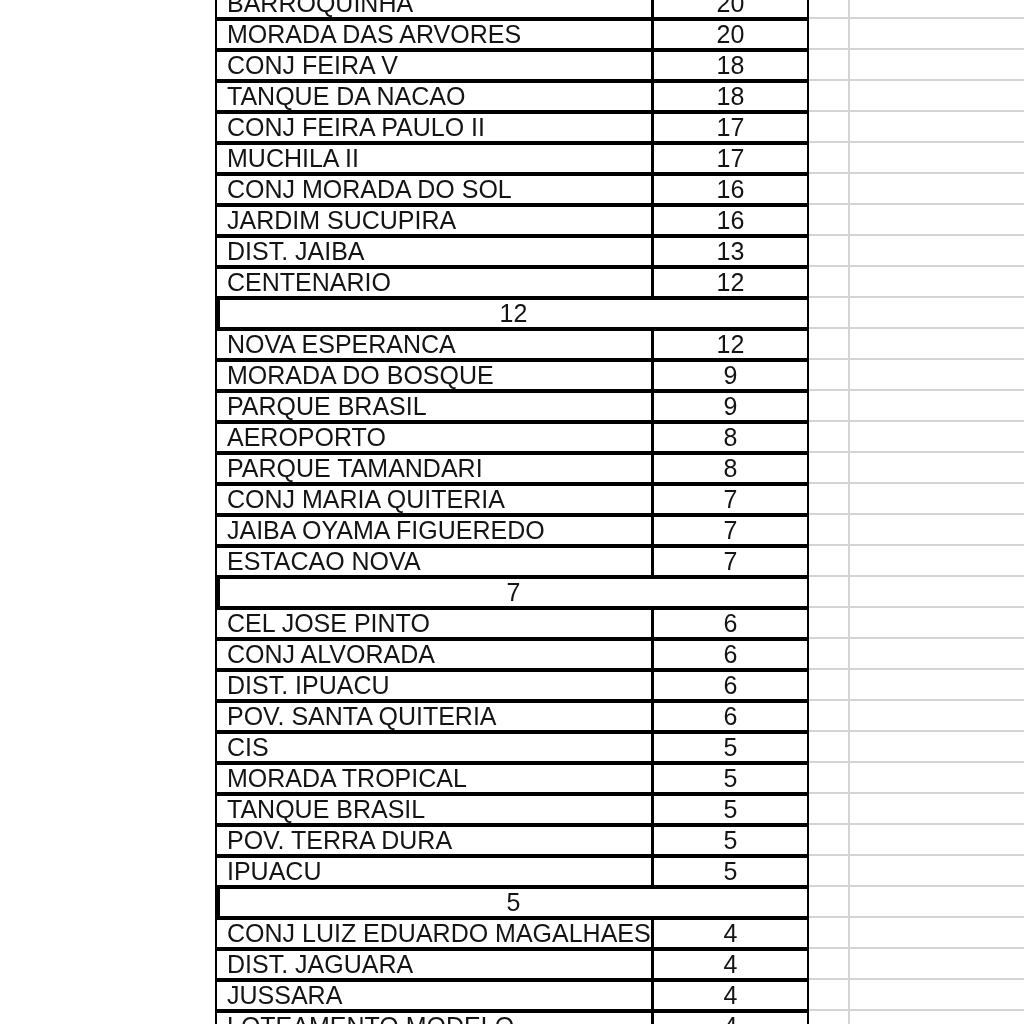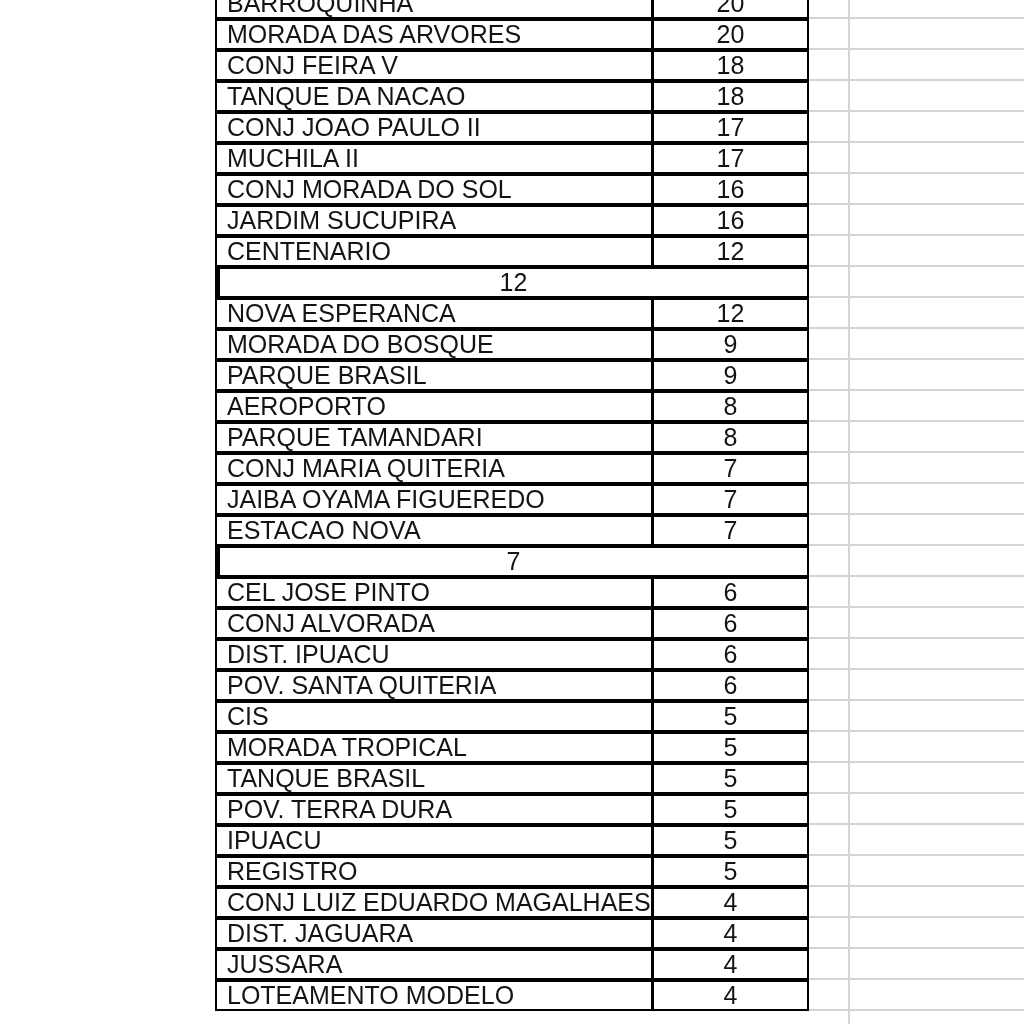--- a/index.html
+++ b/index.html
@@ -118,36 +118,40 @@
       </div>
       <div class="row">
         <div class="cell name">CONJ FEIRA V</div>
         <div class="cell value">18</div>
       </div>
       <div class="row">
         <div class="cell name">TANQUE DA NACAO</div>
         <div class="cell value">18</div>
       </div>
       <div class="row">
-        <div class="cell name">CONJ JOAO PAULO II</div>
+        <div class="cell name">CONJ FEIRA PAULO II</div>
         <div class="cell value">17</div>
       </div>
       <div class="row">
         <div class="cell name">MUCHILA II</div>
         <div class="cell value">17</div>
       </div>
       <div class="row">
         <div class="cell name">CONJ MORADA DO SOL</div>
         <div class="cell value">16</div>
       </div>
       <div class="row">
         <div class="cell name">JARDIM SUCUPIRA</div>
         <div class="cell value">16</div>
       </div>
       <div class="row">
+        <div class="cell name">DIST. JAIBA</div>
+        <div class="cell value">13</div>
+      </div>
+      <div class="row">
         <div class="cell name">CENTENARIO</div>
         <div class="cell value">12</div>
       </div>
       <div class="row">
         <div class="cell value">12</div>
       </div>
       <div class="row">
         <div class="cell name">NOVA ESPERANCA</div>
         <div class="cell value">12</div>
       </div>
@@ -212,21 +216,20 @@
       </div>
       <div class="row">
         <div class="cell name">POV. TERRA DURA</div>
         <div class="cell value">5</div>
       </div>
       <div class="row">
         <div class="cell name">IPUACU</div>
         <div class="cell value">5</div>
       </div>
       <div class="row">
-        <div class="cell name">REGISTRO</div>
         <div class="cell value">5</div>
       </div>
       <div class="row">
         <div class="cell name">CONJ LUIZ EDUARDO MAGALHAES</div>
         <div class="cell value">4</div>
       </div>
       <div class="row">
         <div class="cell name">DIST. JAGUARA</div>
         <div class="cell value">4</div>
       </div>

